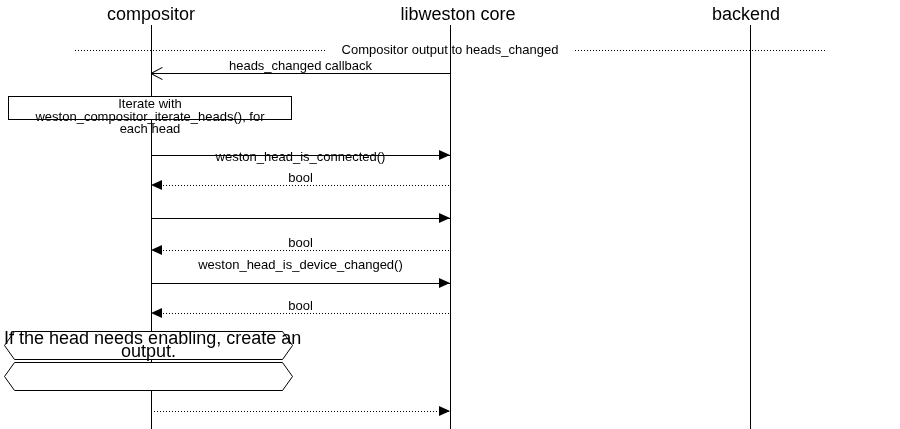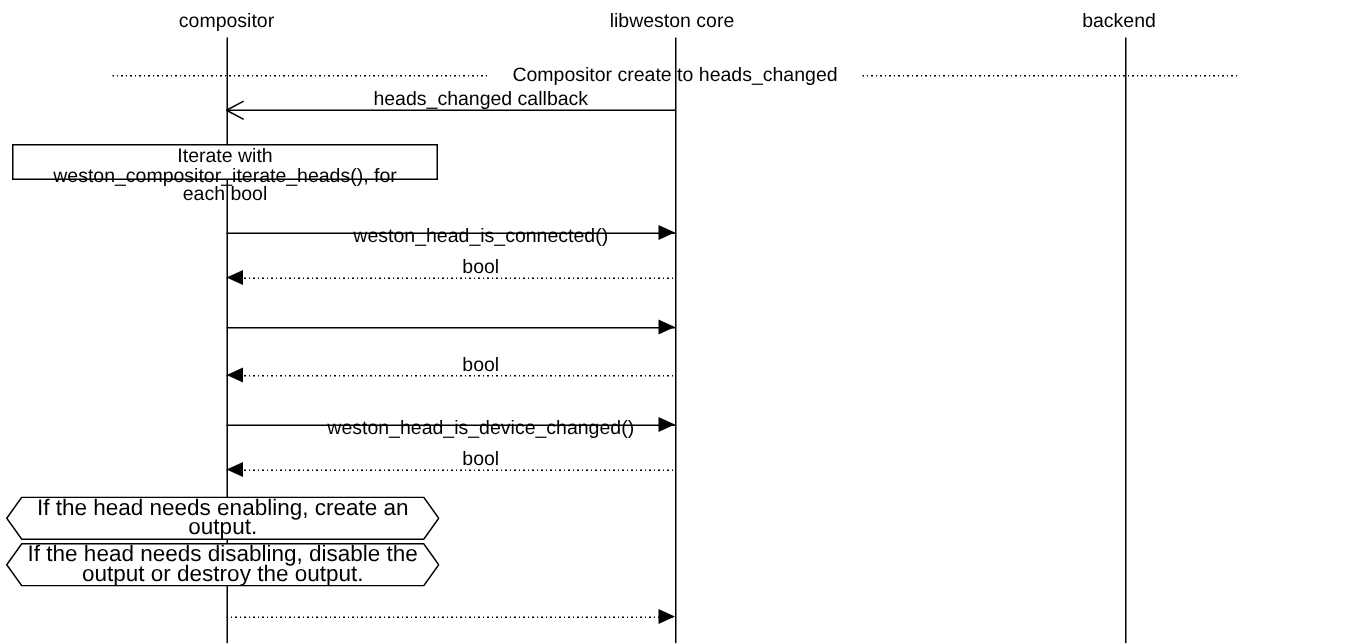--- a/index.html
+++ b/index.html
@@ -2,32 +2,32 @@
 <html><head>
 <meta charset="utf-8">
 <style>
   html, body { margin:0; padding:0; background:#ffffff; }
   .diagram {
     position:relative; width:900px; height:429px; background:#ffffff;
     font-family:"Liberation Sans", sans-serif; color:#000000; overflow:hidden;
   }
   .plabel {
     position:absolute; top:7px; width:200px; text-align:center;
-    font-size:13px; line-height:14px;
+    font-size:18px; line-height:14px;
   }
   .lifeline { position:absolute; top:25px; height:404px; width:1px; background:#000; }
   .dotline {
     position:absolute; height:1px;
     background:repeating-linear-gradient(to right,#000 0 1px,transparent 1px 3px);
   }
   .hline { position:absolute; left:151px; width:299px; height:1px; background:#000; }
   .msg-dot { left:151px; width:299px; }
   .mlabel {
     position:absolute; left:151px; width:299px; text-align:center;
-    font-size:13px; line-height:14px; height:14px; white-space:nowrap;margin-left:20px;
+    font-size:13px; line-height:14px; height:14px; white-space:nowrap;
   }
   .divtitle {
     position:absolute; left:0; top:43px; width:900px; text-align:center;
     font-size:13px; line-height:14px;
   }
   .tri-r {
     position:absolute; width:0; height:0;
     border-top:5px solid transparent; border-bottom:5px solid transparent;
     border-left:11px solid #000;
   }
@@ -46,70 +46,70 @@
   .note {
     position:absolute; left:8px; top:96px; width:284px; height:24px;
     box-sizing:border-box; border:1px solid #000; background:#fff;
     text-align:center; font-size:13px; line-height:12.5px; padding-top:1px;
   }
   .note div { white-space:nowrap; }
   .hex { position:absolute; left:4px; width:289px; height:29px; }
   .hex svg { position:absolute; left:0; top:0; display:block; }
   .hex .txt {
     position:absolute; left:0; top:1px; width:100%; text-align:center;
-    font-size:15px; line-height:13px;
+    font-size:18px; line-height:13px;
   }
   .hex .txt div { white-space:nowrap; }
 </style>
 </head>
 <body>
 
 <div class="diagram">
 
   <div class="plabel" style="left:51px">compositor</div>
-  <div class="plabel" style="left:348px">libweston core</div>
+  <div class="plabel" style="left:358px">libweston core</div>
   <div class="plabel" style="left:646px">backend</div>
 
   <div class="lifeline" style="left:151px"></div>
   <div class="lifeline" style="left:450px"></div>
   <div class="lifeline" style="left:750px"></div>
 
   <div class="dotline" style="left:75px; top:50px; width:250px"></div>
   <div class="dotline" style="left:575px; top:50px; width:250px"></div>
-  <div class="divtitle">Compositor create to heads_changed</div>
+  <div class="divtitle">Compositor output to heads_changed</div>
 
   <div class="mlabel" style="top:59px">heads_changed callback</div>
   <div class="hline" style="top:73px"></div>
   <div class="open-arrow" style="left:151px; top:73px">
       <i class="up"></i>
       <i class="down"></i>
     </div>
 
   <div class="note">
     <div>Iterate with</div>
     <div>weston_compositor_iterate_heads(), for</div>
-    <div>each bool</div>
+    <div>each head</div>
   </div>
 
   <div class="mlabel" style="top:150px">weston_head_is_connected()</div>
   <div class="hline" style="top:155px"></div>
   <div class="tri-r" style="left:439px; top:150px"></div>
 
   <div class="mlabel" style="top:171px">bool</div>
   <div class="dotline msg-dot" style="top:185px"></div>
   <div class="tri-l" style="left:151px; top:180px"></div>
 
   <div class="hline" style="top:218px"></div>
   <div class="tri-r" style="left:439px; top:213px"></div>
 
   <div class="mlabel" style="top:236px">bool</div>
   <div class="dotline msg-dot" style="top:250px"></div>
   <div class="tri-l" style="left:151px; top:245px"></div>
 
-  <div class="mlabel" style="top:278px">weston_head_is_device_changed()</div>
+  <div class="mlabel" style="top:258px">weston_head_is_device_changed()</div>
   <div class="hline" style="top:283px"></div>
   <div class="tri-r" style="left:439px; top:278px"></div>
 
   <div class="mlabel" style="top:299px">bool</div>
   <div class="dotline msg-dot" style="top:313px"></div>
   <div class="tri-l" style="left:151px; top:308px"></div>
 
   <div class="hex" style="top:331px">
     <svg width="289" height="29">
       <polygon points="0.5,14.5 10.5,0.5 278.5,0.5 288.5,14.5 278.5,28.5 10.5,28.5" fill="#ffffff" stroke="#000000" stroke-width="1"></polygon>
@@ -117,22 +117,18 @@
     <div class="txt">
       <div>If the head needs enabling, create an</div>
       <div>output.</div>
     </div>
   </div>
 
   <div class="hex" style="top:362px">
     <svg width="289" height="29">
       <polygon points="0.5,14.5 10.5,0.5 278.5,0.5 288.5,14.5 278.5,28.5 10.5,28.5" fill="#ffffff" stroke="#000000" stroke-width="1"></polygon>
     </svg>
-    <div class="txt">
-      <div>If the head needs disabling, disable the</div>
-      <div>output or destroy the output.</div>
-    </div>
   </div>
 
   <div class="dotline msg-dot" style="top:411px"></div>
   <div class="tri-r" style="left:439px; top:406px"></div>
 
 </div>
 
 </body></html>

